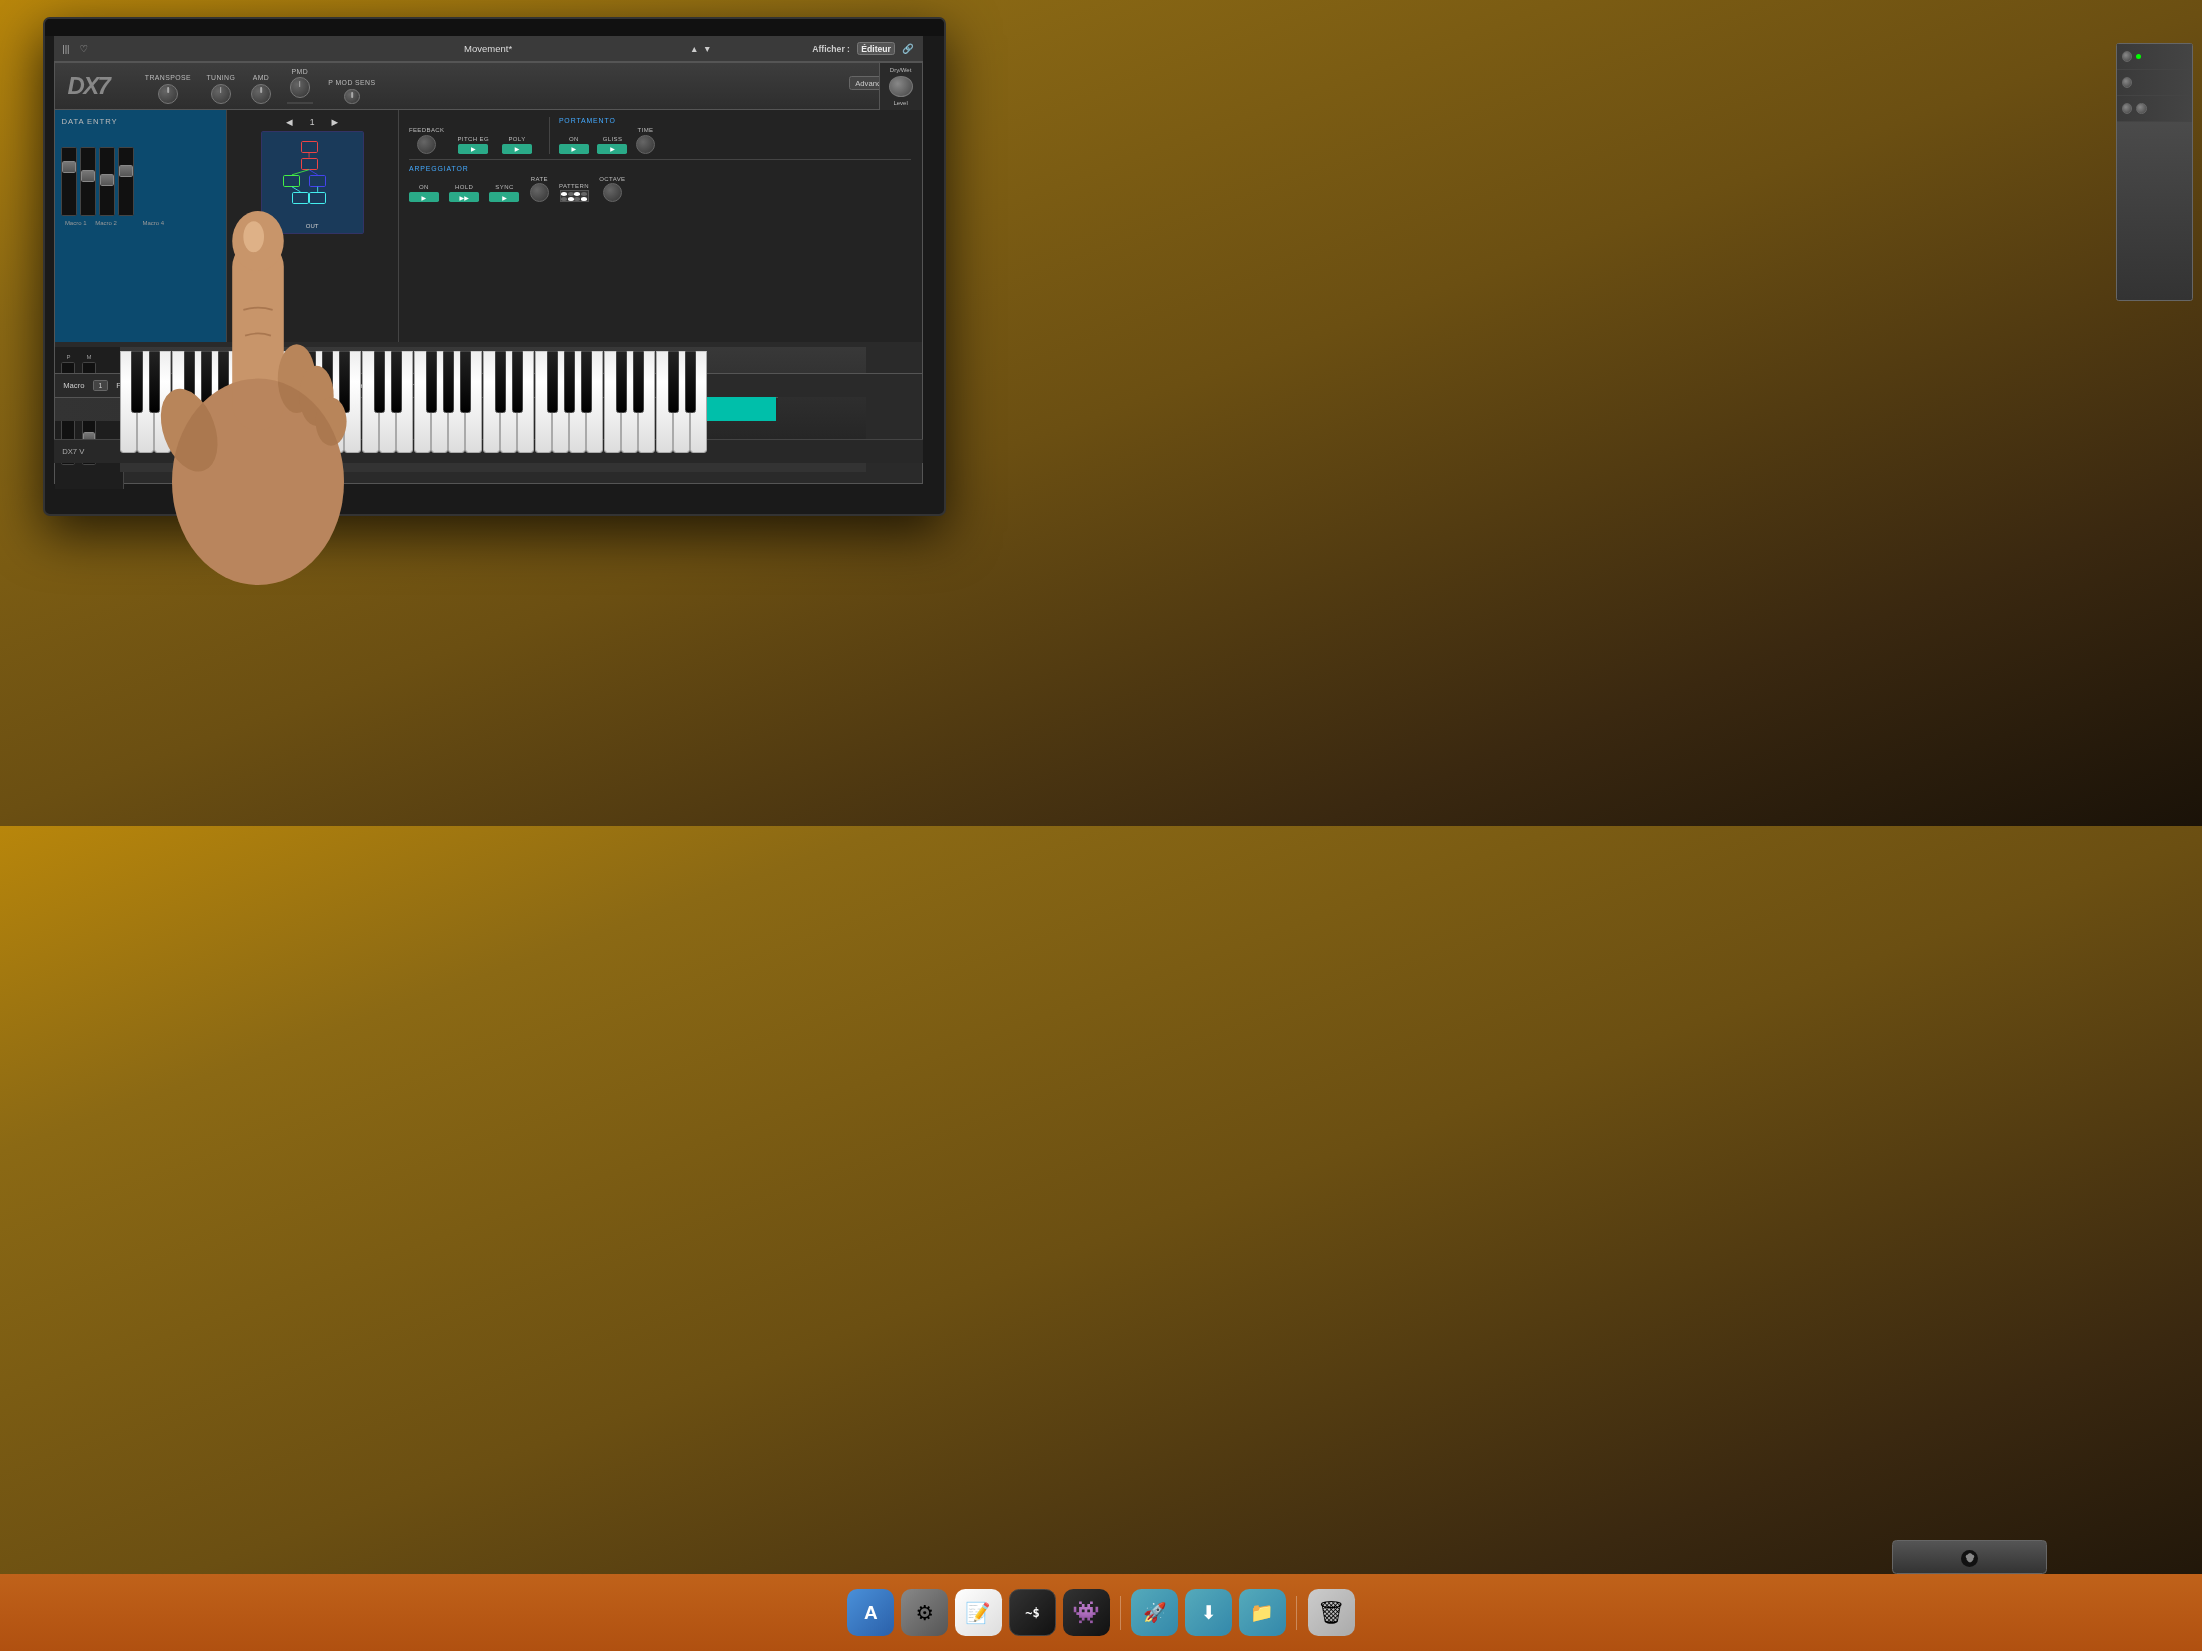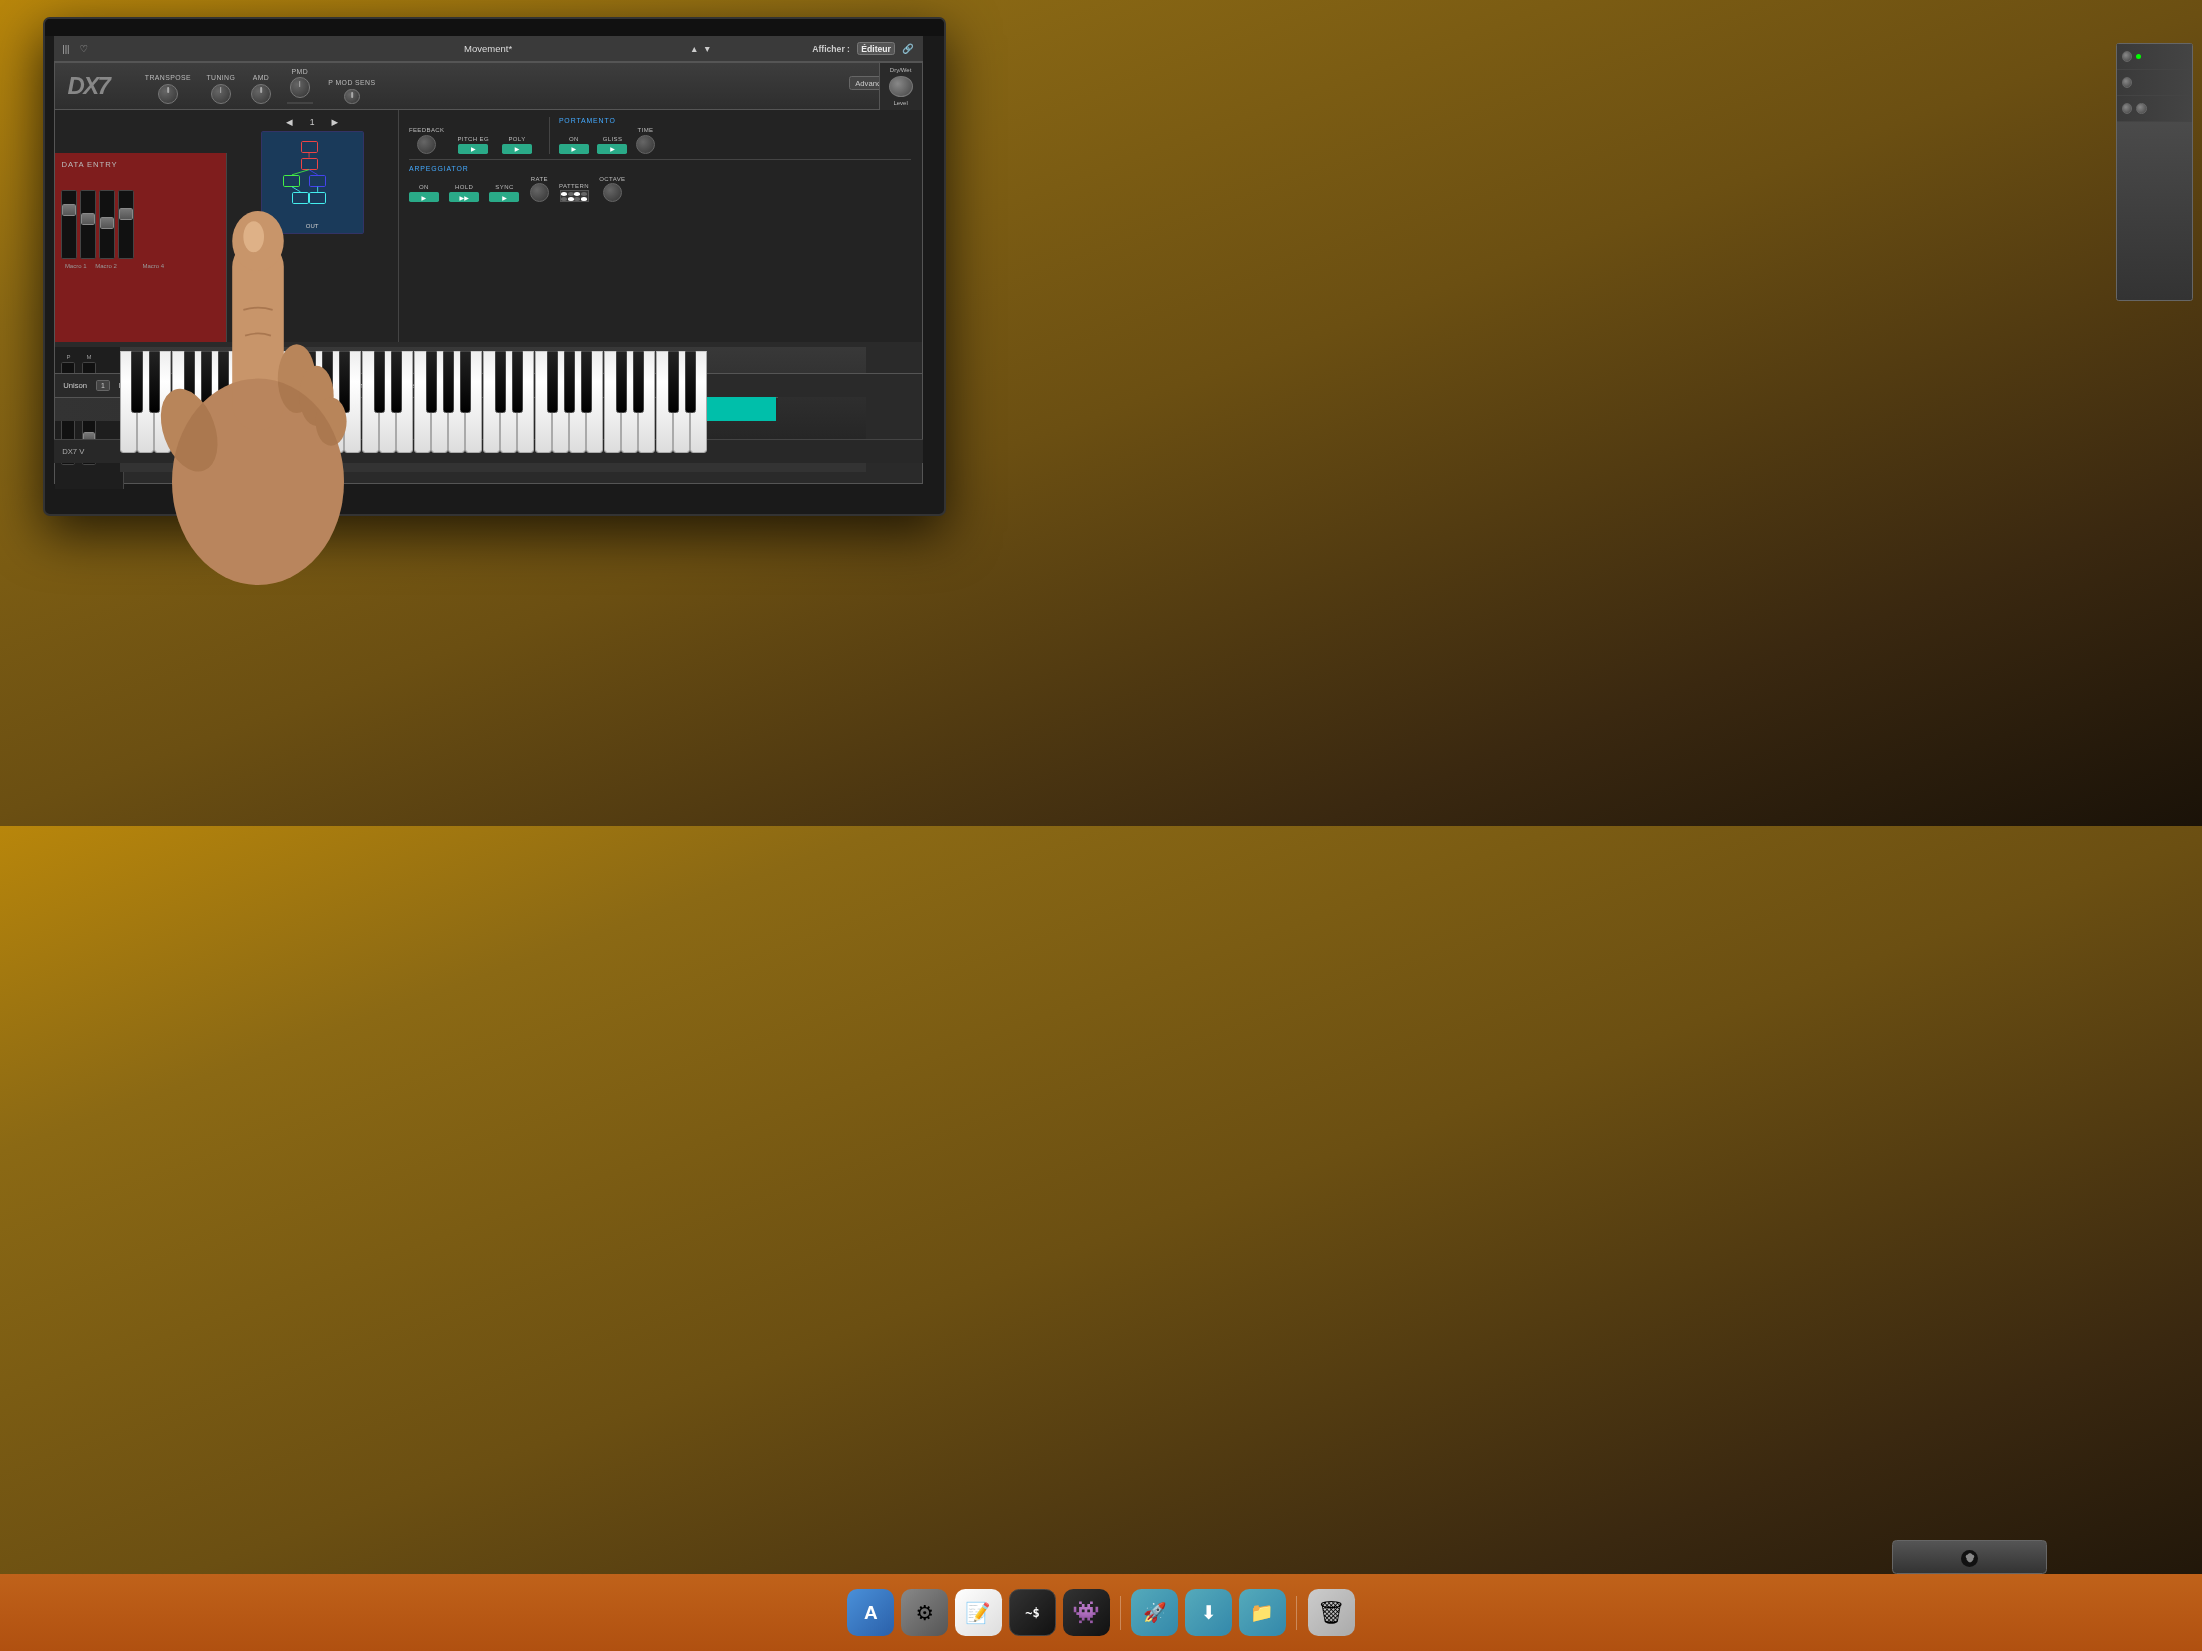--- a/index.html
+++ b/index.html
@@ -145,25 +145,24 @@
       position: absolute;
       top: 47px; left: 0; right: 0;
       height: 232px;
       background: #232323;
       display: flex;
     }
 
     
     .left-panel {
       width: 172px;
-      background: #7f1d1d;
+      background: #0c4a6e;
       border-right: 0.9px solid #444;
       padding: 6.9px;
       position: relative;
-      margin-top: 43px;
     }
 
     .data-entry-label {
       color: #bbb;
       font-size: 7.7px;
       margin-bottom: 4.3px;
       letter-spacing: 0.9px;
     }
 
     .sliders-area {
@@ -894,21 +893,21 @@
           <div class="wk"></div>
           <div class="wk"></div>
           <div class="bk"></div>
           <div class="wk"></div>
           <div class="bk"></div>
           <div class="wk"></div>
         </div>
       </div>
 
       <div class="bottom-bar">
-        <span class="bottom-param">Unison</span>
+        <span class="bottom-param">Macro</span>
         <span class="bottom-mode-btn">1</span>
         <span class="bottom-param">Poly</span>
         <span class="bottom-mode-btn">16</span>
 
         <button style="background:#444;border:0.9px solid #666;color:#ccc;font-size:7.7px;padding:0.9px 4.3px;border-radius:1.7px;margin-left:6.9px;">↩</button>
         <button style="background:#444;border:0.9px solid #666;color:#ccc;font-size:7.7px;padding:0.9px 4.3px;border-radius:1.7px;">↪</button>
 
         <span class="bottom-param">3%</span>
 
         <span style="color:#ccc;font-size:7.7px;">◉ <span>Brightness</span></span>

